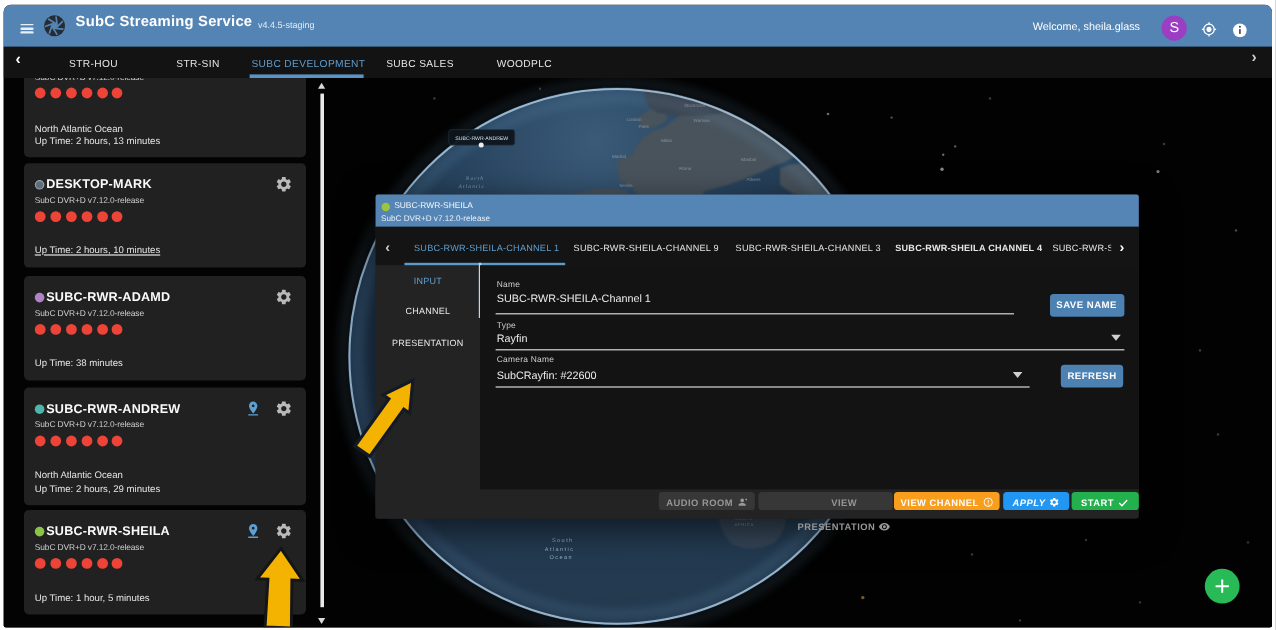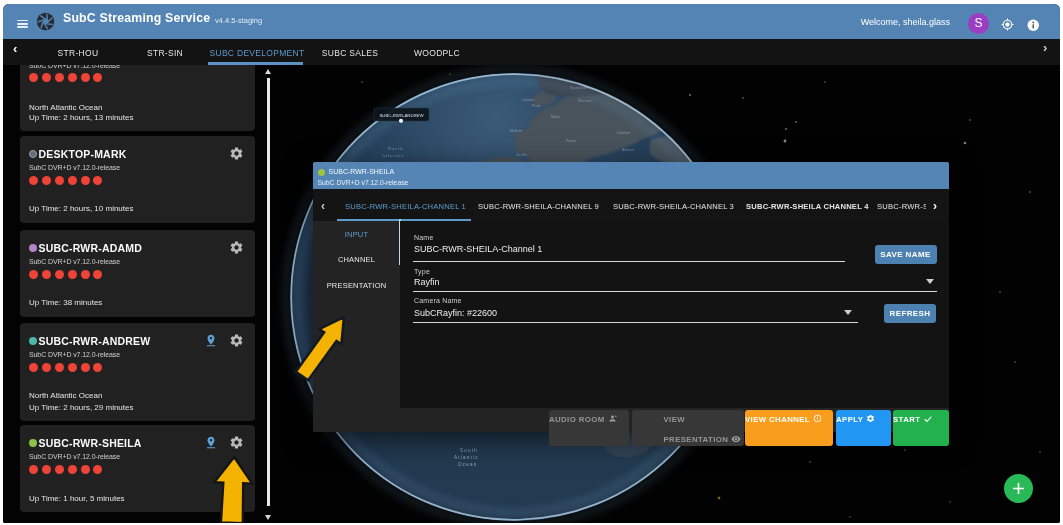--- a/index.html
+++ b/index.html
@@ -48,22 +48,22 @@
   .nitem { width:87px; text-align:center; color:#e8e8e8; font-size:7.5px; letter-spacing:.2px; position:absolute; }
   #inkbar { position:absolute; left:85.8px; top:57px; width:2.5px; height:46px; background:#bdd7ea; }
   #dlgform { position:absolute; left:87px; top:59px; width:549px; height:187px; background:#131313; }
   .flabel { position:absolute; color:#cfcfcf; font-size:7px; letter-spacing:.2px; }
   .fvalue { position:absolute; color:#ececec; font-size:9px; }
   .fline  { position:absolute; height:1px; background:#d8d8d8; }
   .sbtn { position:absolute; background:#4d81b1; border-radius:3px; color:#fff; font-size:8px; font-weight:700;
           letter-spacing:.4px; text-align:center; }
   .darr { position:absolute; width:0; height:0; border-left:4px solid transparent; border-right:4px solid transparent; border-top:5px solid #cfcfcf; }
   #dlgfoot { position:absolute; left:0; top:246px; width:100%; height:24px; background:#232323; border-radius:0 0 2px 2px; }
-  .fbtn { position:absolute; top:1.5px; height:36px; border-radius:3px; color:#969696; background:#373737;
-          font-size:7.8px; font-weight:700; letter-spacing:.4px; line-height:20px; }
+  .fbtn { position:absolute; top:1.5px; height:15px; border-radius:3px; color:#969696; background:#373737;
+          font-size:7.8px; font-weight:700; letter-spacing:.4px; text-align:center; line-height:20px; }
   
   #fab { position:absolute; left:1001px; top:470px; width:29px; height:29px; border-radius:50%; background:#27ba57; z-index:40; }
 </style>
 </head>
 <body>
 <div id="app">
 
   <div id="main" class="abs" style="left:267px; top:58px; width:790px; height:461px; background:#020202;">
     <svg width="790" height="461" style="position:absolute; left:0; top:0;">
       <defs>
@@ -217,21 +217,21 @@
       <div class="fbtn" style="left:236px; width:80px;">AUDIO ROOM<svg width="9" height="9" viewBox="0 0 24 24" fill="#9b9b9b" style="vertical-align:-1px; margin-left:3px;">
             <path d="M12 12c2.21 0 4-1.79 4-4s-1.79-4-4-4-4 1.79-4 4 1.79 4 4 4zm0 2c-2.67 0-8 1.34-8 4v2h16v-2c0-2.66-5.33-4-8-4z"></path>
             <path d="M19 6h4M21 4v4" stroke="#9b9b9b" stroke-width="2"></path>
           </svg></div>
       <div class="fbtn" style="left:318.5px; width:112px;padding-left:32px;">VIEW PRESENTATION<svg width="10" height="10" viewBox="0 0 24 24" fill="#9b9b9b" style="vertical-align:-2px; margin-left:3px;">
             <path d="M12 4.5C7 4.5 2.73 7.61 1 12c1.73 4.39 6 7.5 11 7.5s9.27-3.11 11-7.5c-1.73-4.39-6-7.5-11-7.5zM12 17c-2.76 0-5-2.24-5-5s2.24-5 5-5 5 2.24 5 5-2.24 5-5 5zm0-8c-1.66 0-3 1.34-3 3s1.34 3 3 3 3-1.34 3-3-1.34-3-3-3z"></path>
           </svg></div>
       <div class="fbtn" style="left:432px; width:88px; background:#f99d1c; color:#fff;">VIEW CHANNEL<svg width="9" height="9" viewBox="0 0 24 24" fill="#fff" style="vertical-align:-1px; margin-left:3px;">
             <path d="M11 15h2v2h-2zm0-8h2v6h-2zm.99-5C6.47 2 2 6.48 2 12s4.47 10 9.99 10C17.52 22 22 17.52 22 12S17.52 2 11.99 2zm.01 18c-4.42 0-8-3.58-8-8s3.58-8 8-8 8 3.58 8 8-3.58 8-8 8z"></path>
           </svg></div>
-      <div class="fbtn" style="left:523px; width:55px; background:#2196f3; color:#fff;">APPLY<svg width="9" height="9" viewBox="0 0 24 24" fill="#fff" style="vertical-align:-1px; margin-left:3px;">
+      <div class="fbtn" style="left:523px; width:55px; background:#2196f3; color:#fff;font-style:italic;">APPLY<svg width="9" height="9" viewBox="0 0 24 24" fill="#fff" style="vertical-align:-1px; margin-left:3px;">
             <path d="M19.14 12.94c.04-.3.06-.61.06-.94 0-.32-.02-.64-.07-.94l2.03-1.58c.18-.14.23-.41.12-.61l-1.92-3.32c-.12-.22-.37-.29-.59-.22l-2.39.96c-.5-.38-1.03-.7-1.62-.94l-.36-2.54c-.04-.24-.24-.41-.48-.41h-3.84c-.24 0-.43.17-.47.41l-.36 2.54c-.59.24-1.13.57-1.62.94l-2.39-.96c-.22-.08-.47 0-.59.22L2.74 8.87c-.12.21-.08.47.12.61l2.03 1.58c-.05.3-.09.63-.09.94s.02.64.07.94l-2.03 1.58c-.18.14-.23.41-.12.61l1.92 3.32c.12.22.37.29.59.22l2.39-.96c.5.38 1.03.7 1.62.94l.36 2.54c.05.24.24.41.48.41h3.84c.24 0 .44-.17.47-.41l.36-2.54c.59-.24 1.13-.56 1.62-.94l2.39.96c.22.08.47 0 .59-.22l1.92-3.32c.12-.22.07-.47-.12-.61l-2.01-1.58zM12 15.6c-1.98 0-3.6-1.62-3.6-3.6s1.62-3.6 3.6-3.6 3.6 1.62 3.6 3.6-1.62 3.6-3.6 3.6z"></path>
           </svg></div>
       <div class="fbtn" style="left:580px; width:56px; background:#23b14d; color:#fff;">START<svg width="10" height="10" viewBox="0 0 24 24" style="vertical-align:-2px; margin-left:3px;">
             <path d="M4 12.5 L9.5 18 L20 6.5" stroke="#fff" stroke-width="2.6" fill="none"></path>
           </svg></div>
     </div>
   </div>
 
   <div id="sidebar">
 
@@ -240,21 +240,21 @@
       <div class="dots" style="top:40.5px;"><span></span><span></span><span></span><span></span><span></span><span></span></div>
       <div class="cocean" style="top:70.5px;">North Atlantic Ocean</div>
       <div class="cup" style="top:80.5px;">Up Time: 2 hours, 13 minutes</div>
     </div>
 
     <div class="card" style="top:97px; height:87px;">
       <div class="cdot" style="background:#5f6d79; border:1px solid #93a3ad;"></div>
       <div class="ctitle">DESKTOP-MARK</div>
       <div class="cver">SubC DVR+D v7.12.0-release</div>
       <div class="dots"><span></span><span></span><span></span><span></span><span></span><span></span></div>
-      <div class="cup" style="top:68px;">Up Time: 2 hours, 10 minutes</div>
+      <div class="cup" style="top:68px;text-decoration:underline;">Up Time: 2 hours, 10 minutes</div>
       <svg class="gear" width="15" height="15" viewBox="0 0 24 24" fill="#b9b9b9">
           <path d="M19.14 12.94c.04-.3.06-.61.06-.94 0-.32-.02-.64-.07-.94l2.03-1.58c.18-.14.23-.41.12-.61l-1.92-3.32c-.12-.22-.37-.29-.59-.22l-2.39.96c-.5-.38-1.03-.7-1.62-.94l-.36-2.54c-.04-.24-.24-.41-.48-.41h-3.84c-.24 0-.43.17-.47.41l-.36 2.54c-.59.24-1.13.57-1.62.94l-2.39-.96c-.22-.08-.47 0-.59.22L2.74 8.87c-.12.21-.08.47.12.61l2.03 1.58c-.05.3-.09.63-.09.94s.02.64.07.94l-2.03 1.58c-.18.14-.23.41-.12.61l1.92 3.32c.12.22.37.29.59.22l2.39-.96c.5.38 1.03.7 1.62.94l.36 2.54c.05.24.24.41.48.41h3.84c.24 0 .44-.17.47-.41l.36-2.54c.59-.24 1.13-.56 1.62-.94l2.39.96c.22.08.47 0 .59-.22l1.92-3.32c.12-.22.07-.47-.12-.61l-2.01-1.58zM12 15.6c-1.98 0-3.6-1.62-3.6-3.6s1.62-3.6 3.6-3.6 3.6 1.62 3.6 3.6-1.62 3.6-3.6 3.6z"></path>
         </svg>
     </div>
 
     <div class="card" style="top:191px; height:87px;">
       <div class="cdot" style="background:#b083c7;"></div>
       <div class="ctitle">SUBC-RWR-ADAMD</div>
       <div class="cver">SubC DVR+D v7.12.0-release</div>
       <div class="dots"><span></span><span></span><span></span><span></span><span></span><span></span></div>

